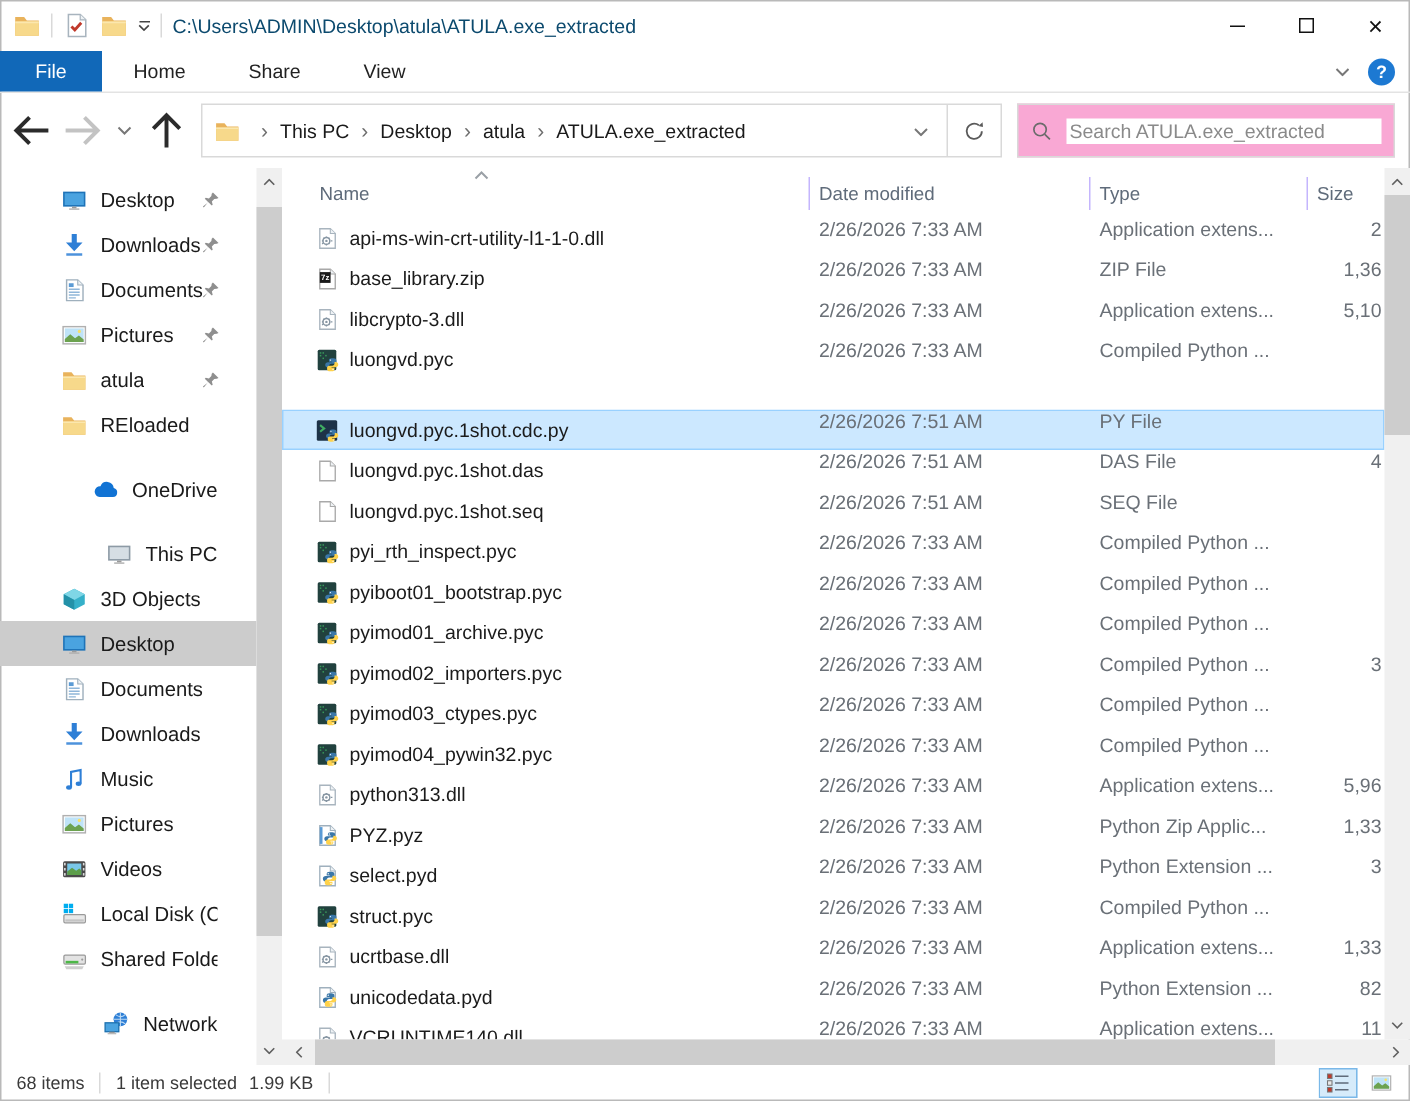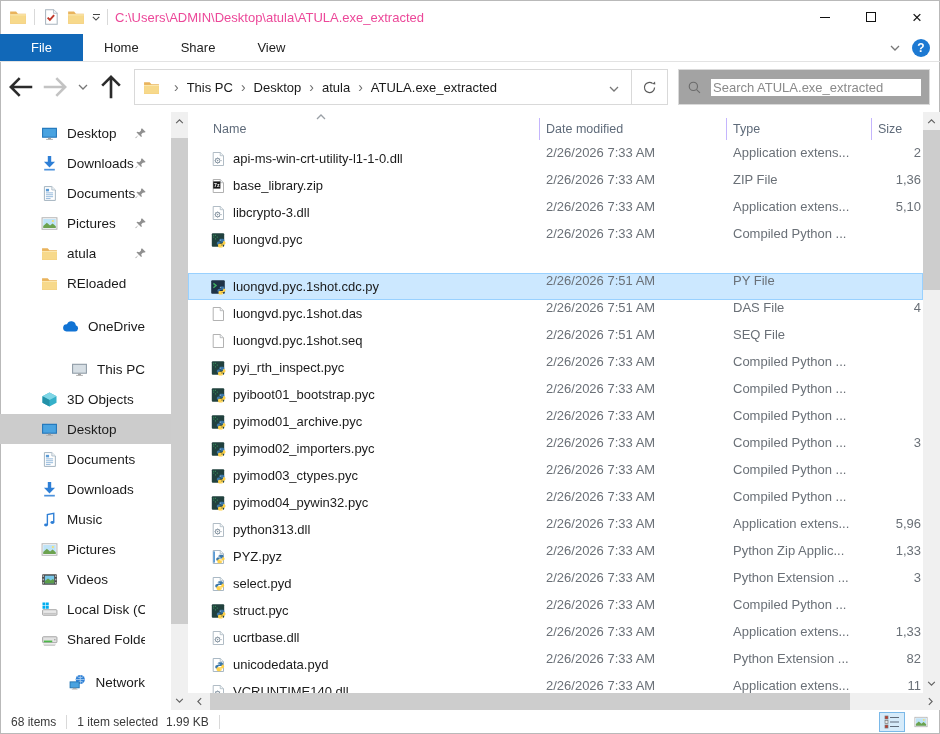--- a/index.html
+++ b/index.html
@@ -9,45 +9,45 @@
     width:940px; height:734px; position:relative; background:#fff;
     box-shadow: inset 0 0 0 1px #b9b9b9; overflow:hidden;
   }
   
   .titlebar { height:34px; display:flex; align-items:center; }
   .titlebar .ic { width:18px; height:18px; display:inline-flex; }
   .tb-left { display:flex; align-items:center; padding-left:9px; gap:7px; flex:1; min-width:0; }
   .tb-sep { width:1px; height:16px; background:#d9d9d9; }
   .qat-arrow { display:flex; flex-direction:column; align-items:center; gap:1px; }
   .qat-arrow .bar { width:7px; height:1px; background:#444; }
-  .tb-path { font-size:13px; color:#ec4899; white-space:nowrap; overflow:hidden; }
+  .tb-path { font-size:13px; color:#0c4a6e; white-space:nowrap; overflow:hidden; }
   .win-controls { display:flex; height:34px; }
   .win-btn { width:46px; height:34px; display:flex; align-items:center; justify-content:center; }
   .min-glyph { width:10px; height:1px; background:#111; }
   .max-glyph { width:10px; height:10px; border:1px solid #111; }
   .close-glyph { font-size:17px; color:#111; line-height:1; }
   
   .ribbon { height:28px; display:flex; align-items:stretch; border-bottom:1px solid #e3e3e3; }
   .tab { display:flex; align-items:center; font-size:13px; color:#222; padding:0 21px; }
-  .tab.file { background:#1168b8; color:#fff; width:83px; justify-content:center; padding:0; }
+  .tab.file { background:#1168b8; color:#fff; width:68px; justify-content:center; padding:0; }
   .ribbon-right { margin-left:auto; display:flex; align-items:center; gap:12px; padding-right:10px; }
   .help-circle { width:18px; height:18px; border-radius:50%; background:#1d79d2; color:#fff;
     font-size:12px; font-weight:bold; display:flex; align-items:center; justify-content:center; }
   
   .navbar { height:50px; display:flex; align-items:center; padding:0 10px 0 6px; gap:4px; }
   .nav-btn { width:30px; height:30px; display:flex; align-items:center; justify-content:center; }
   .nav-btn.narrow { width:18px; }
   .addrbar { height:36px; border:1px solid #d9d9d9; display:flex; align-items:center; flex:1; margin:0 6px 0 4px; min-width:0; background:#fff; }
   .addr-folder { margin:0 6px 0 8px; width:17px; height:17px; display:inline-flex; }
   .breadcrumb { display:flex; align-items:center; font-size:13px; color:#1a1a1a; flex:1; min-width:0; overflow:hidden; }
   .bc-sep { color:#6e6e6e; margin:0 8px; font-size:14px; }
   .bc-item { white-space:nowrap; }
   .addr-drop { padding:0 12px; color:#555; }
   .addr-refresh { width:36px; height:34px; border-left:1px solid #d9d9d9; display:flex; align-items:center; justify-content:center; }
-  .searchbox { width:252px; height:36px; border:1px solid #d9d9d9; display:flex; align-items:center; padding:0 8px; gap:9px; background:#a3a3a3; }
+  .searchbox { width:252px; height:36px; border:1px solid #d9d9d9; display:flex; align-items:center; padding:0 8px; gap:9px; background:#f9a8d4; }
   .searchbox input { border:none; outline:none; font-size:13px; color:#1a1a1a; width:100%;
     font-family:"Liberation Sans",sans-serif; }
   .searchbox input::placeholder { color:#8a8a8a; opacity:1; }
   
   .main { position:absolute; top:112px; bottom:24px; left:0; right:0; display:flex; }
   
   .sidebar { width:188px; position:relative; padding-top:6px; flex:none; }
   .side-scroll { position:absolute; top:0; right:0; bottom:0; width:17px; background:#f0f0f0; }
   .side-scroll .thumb { position:absolute; top:26px; left:0; width:17px; height:calc(100% - 112px); background:#cdcdcd; }
   .sb-arrow { position:absolute; left:0; width:17px; height:17px; display:flex; align-items:center; justify-content:center; }

